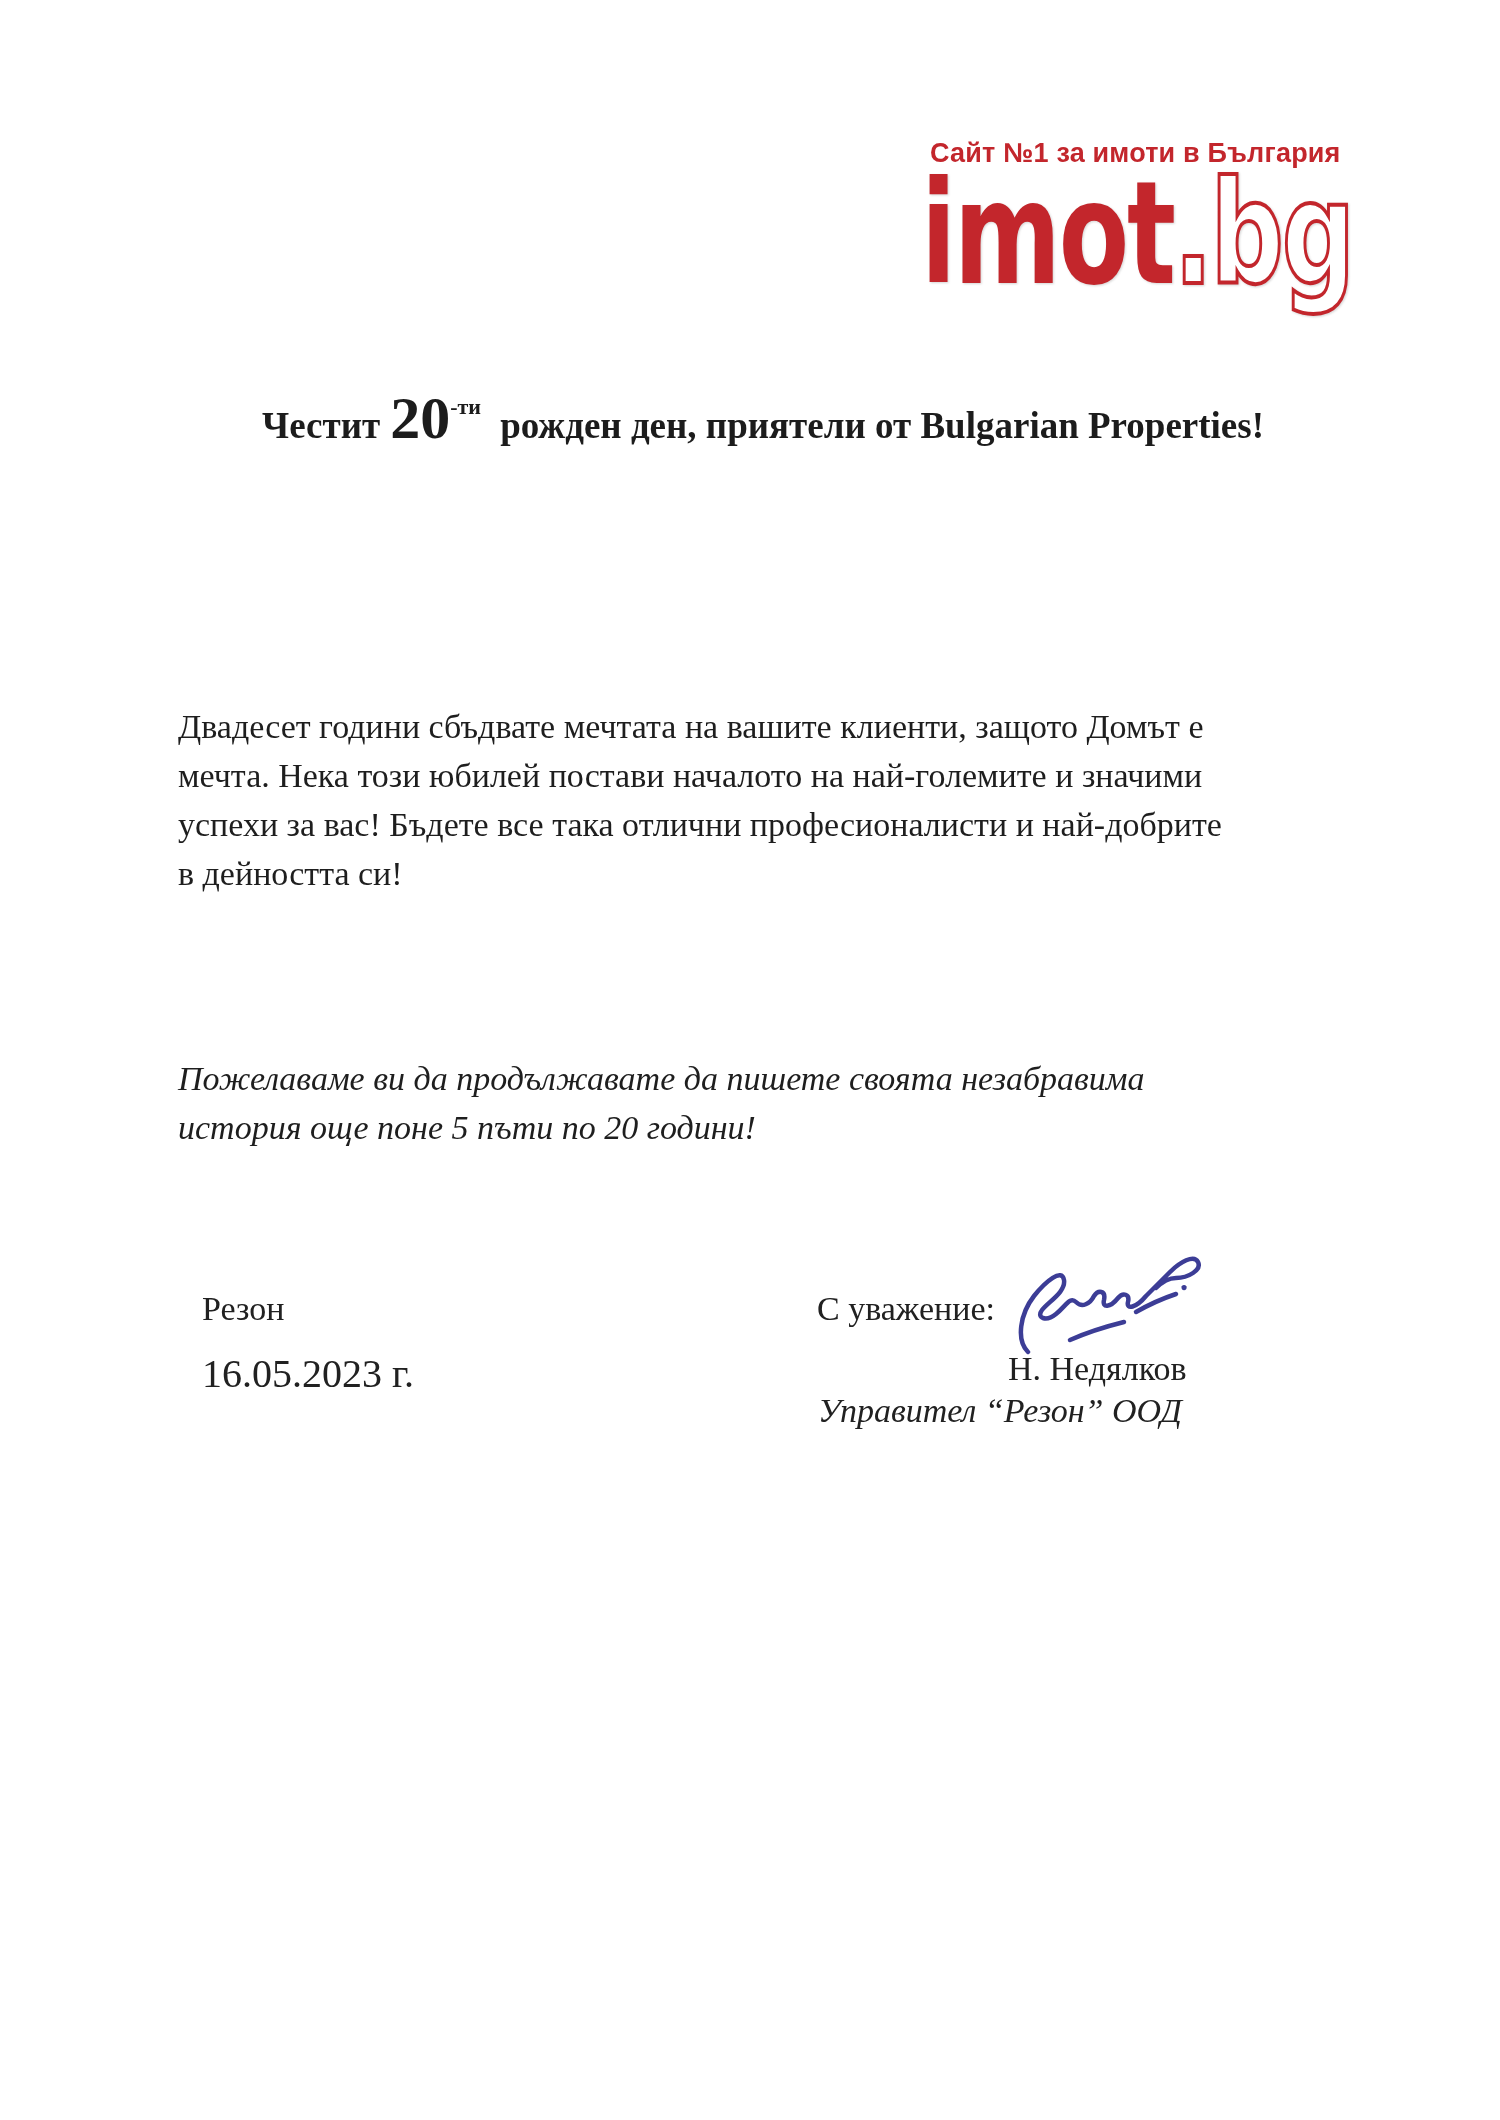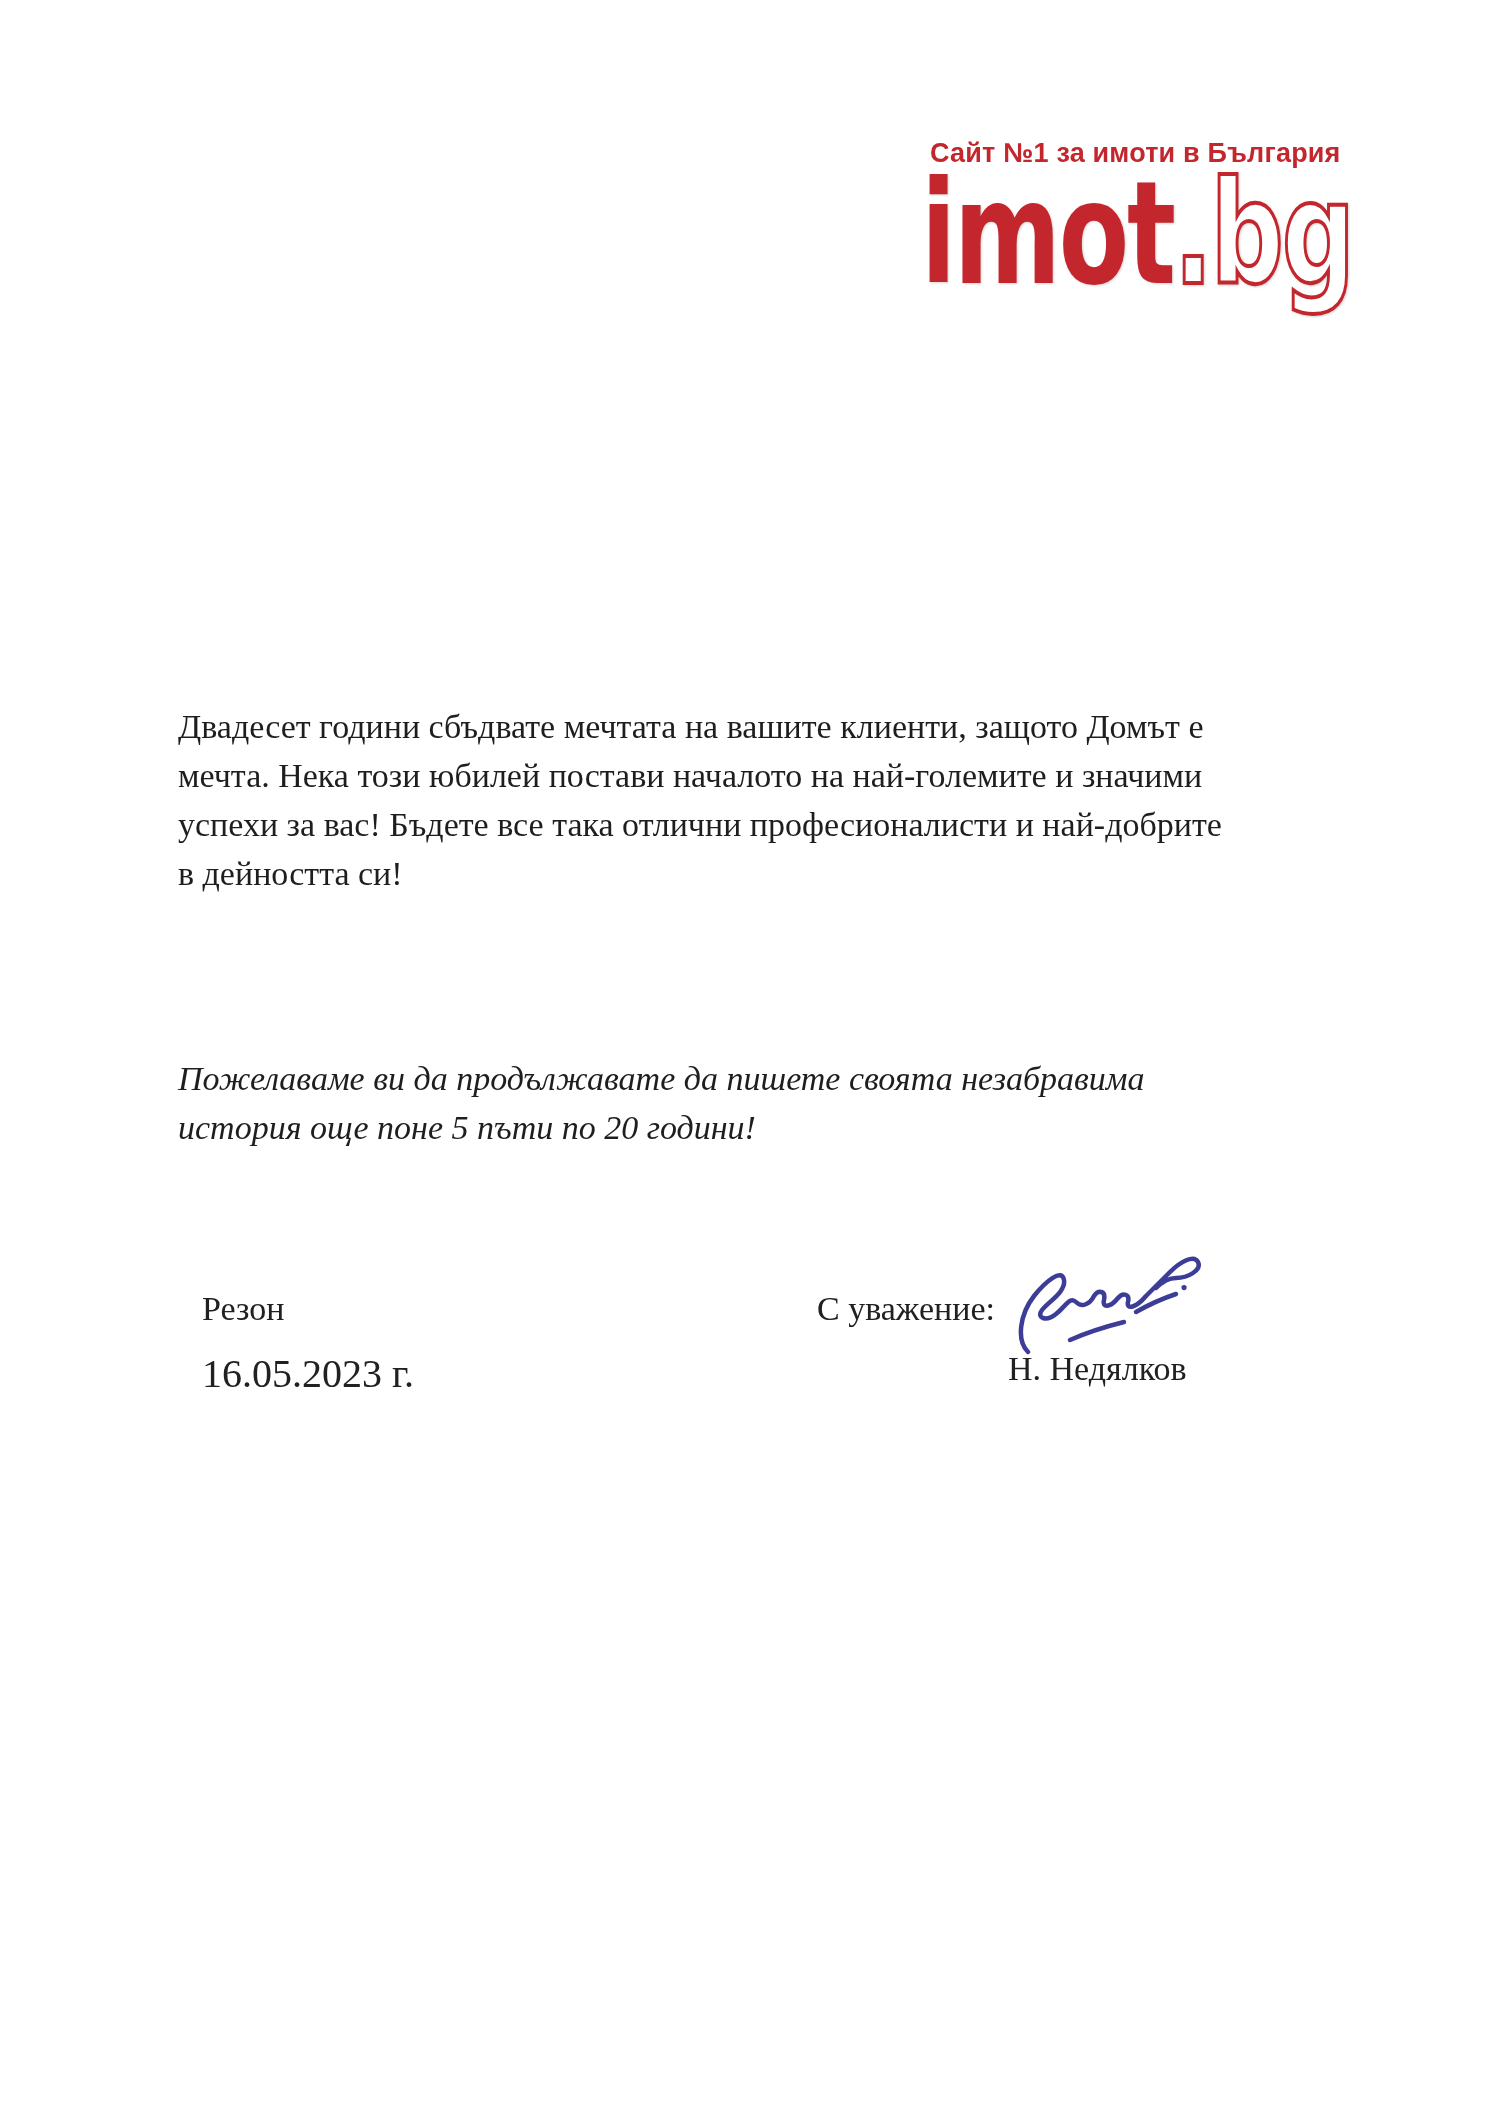--- a/index.html
+++ b/index.html
@@ -54,20 +54,21 @@
 
 <div class="page">
 
   <div class="brand">
     <div class="tagline">Сайт №1 за имоти в България</div>
     <svg class="logo" width="452" height="150" viewBox="0 0 452 150" xmlns="http://www.w3.org/2000/svg">
       <text x="8" y="112" textLength="432" lengthAdjust="spacingAndGlyphs"><tspan fill="#c3262c">imot</tspan><tspan class="logo-outline" fill="#ffffff" stroke="#c3262c">.bg</tspan></text>
     </svg>
   </div>
 
+  <div class="title"><span>Честит</span><span class="num">20</span><span class="sup">-ти</span><span> рожден ден, приятели от Bulgarian Properties!</span></div>
 
 
   <div class="para p2">
     <div class="line">Двадесет години сбъдвате мечтата на вашите клиенти, защото Домът е</div>
     <div class="line">мечта. Нека този юбилей постави началото на най-големите и значими</div>
     <div class="line">успехи за вас! Бъдете все така отлични професионалисти и най-добрите</div>
     <div class="line">в дейността си!</div>
   </div>
 
 
@@ -87,14 +88,15 @@
                C86,50 94,50 92,60 C90,68 98,68 106,58 C111,52 118,54 116,62
                C114,70 124,68 134,56 L158,32 C168,22 182,14 186,22
                C190,30 176,38 164,38 C155,38 148,44 144,48"></path>
       <path d="M58,100 C76,92 96,86 112,82"></path>
       <path d="M124,72 C138,64 152,58 164,54"></path>
       <path d="M172,45 a2.6,2.6 0 1,0 0.1,0" fill="#3c3d96" stroke="none"></path>
     </g>
   </svg>
 
   <div class="f-name">Н. Недялков</div>
+  <div class="f-role">Управител “Резон” ООД</div>
 
 </div>
 
 </body></html>

